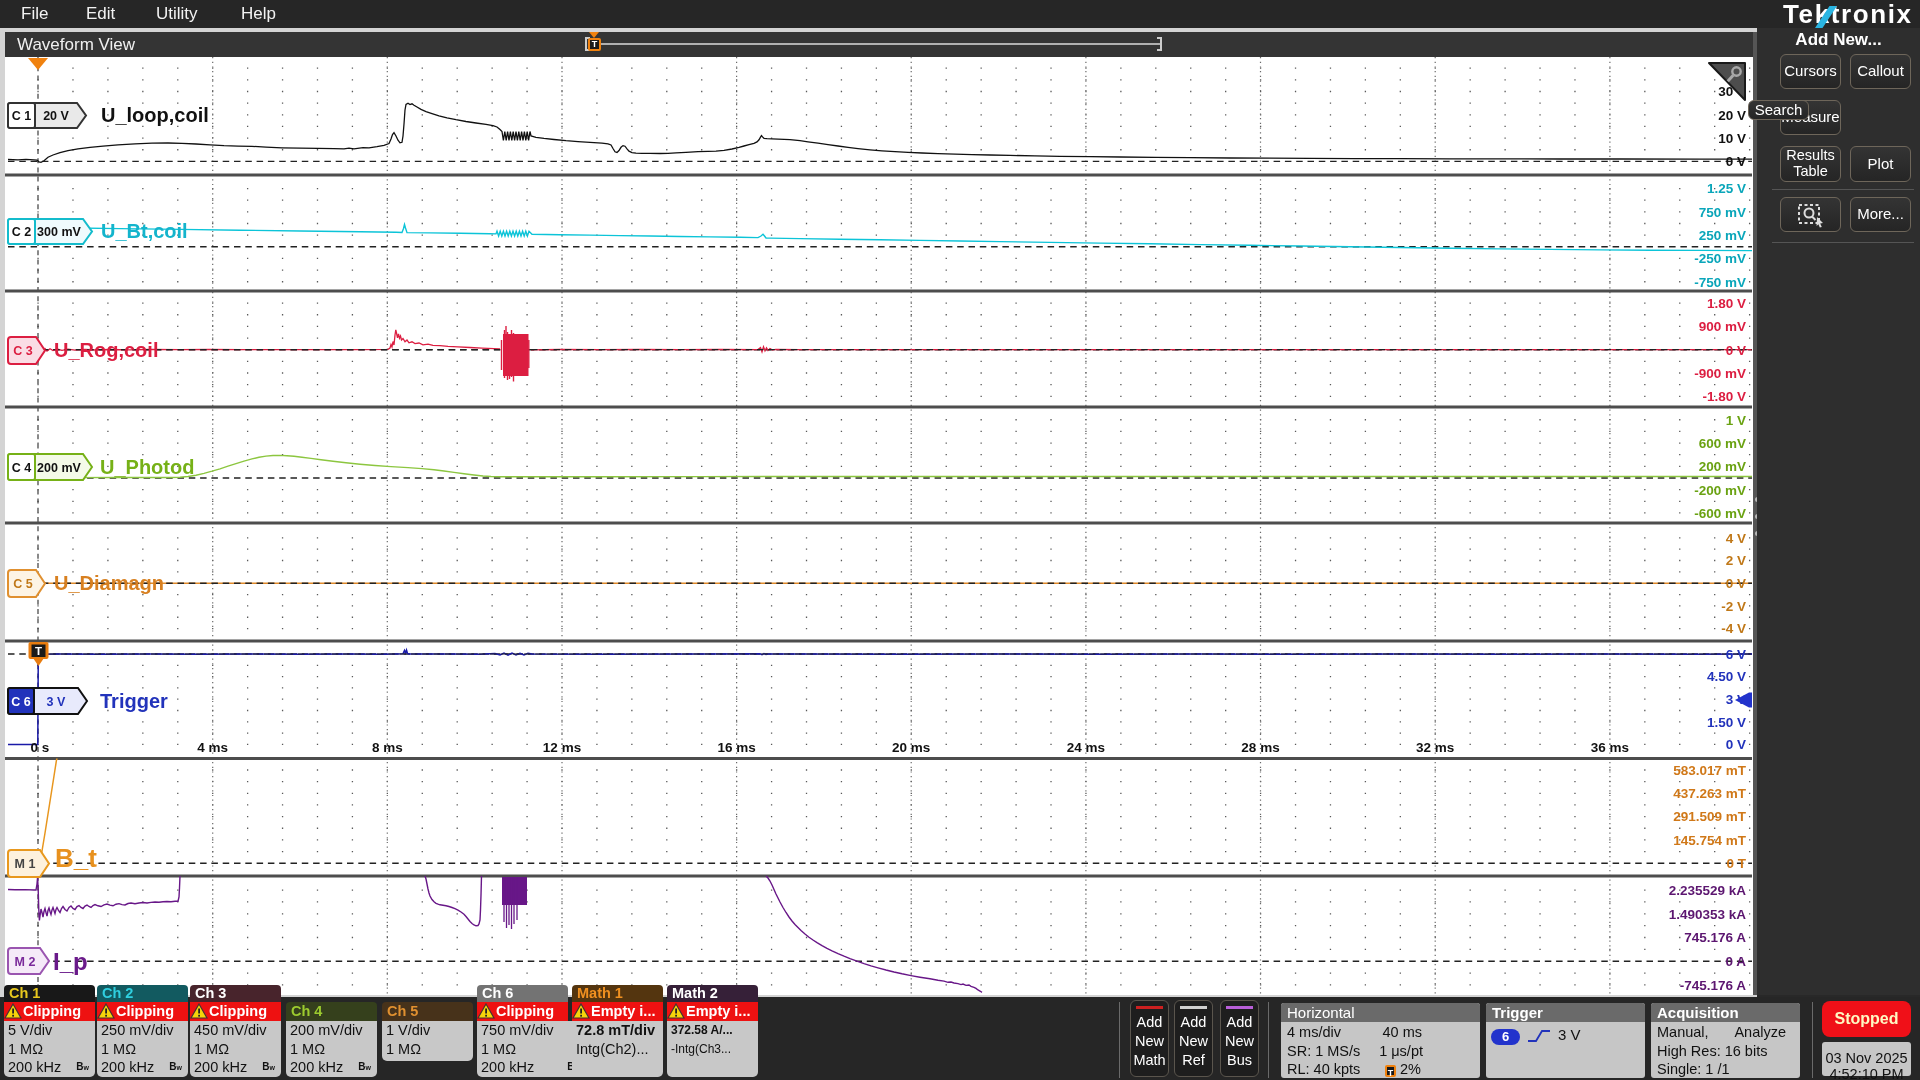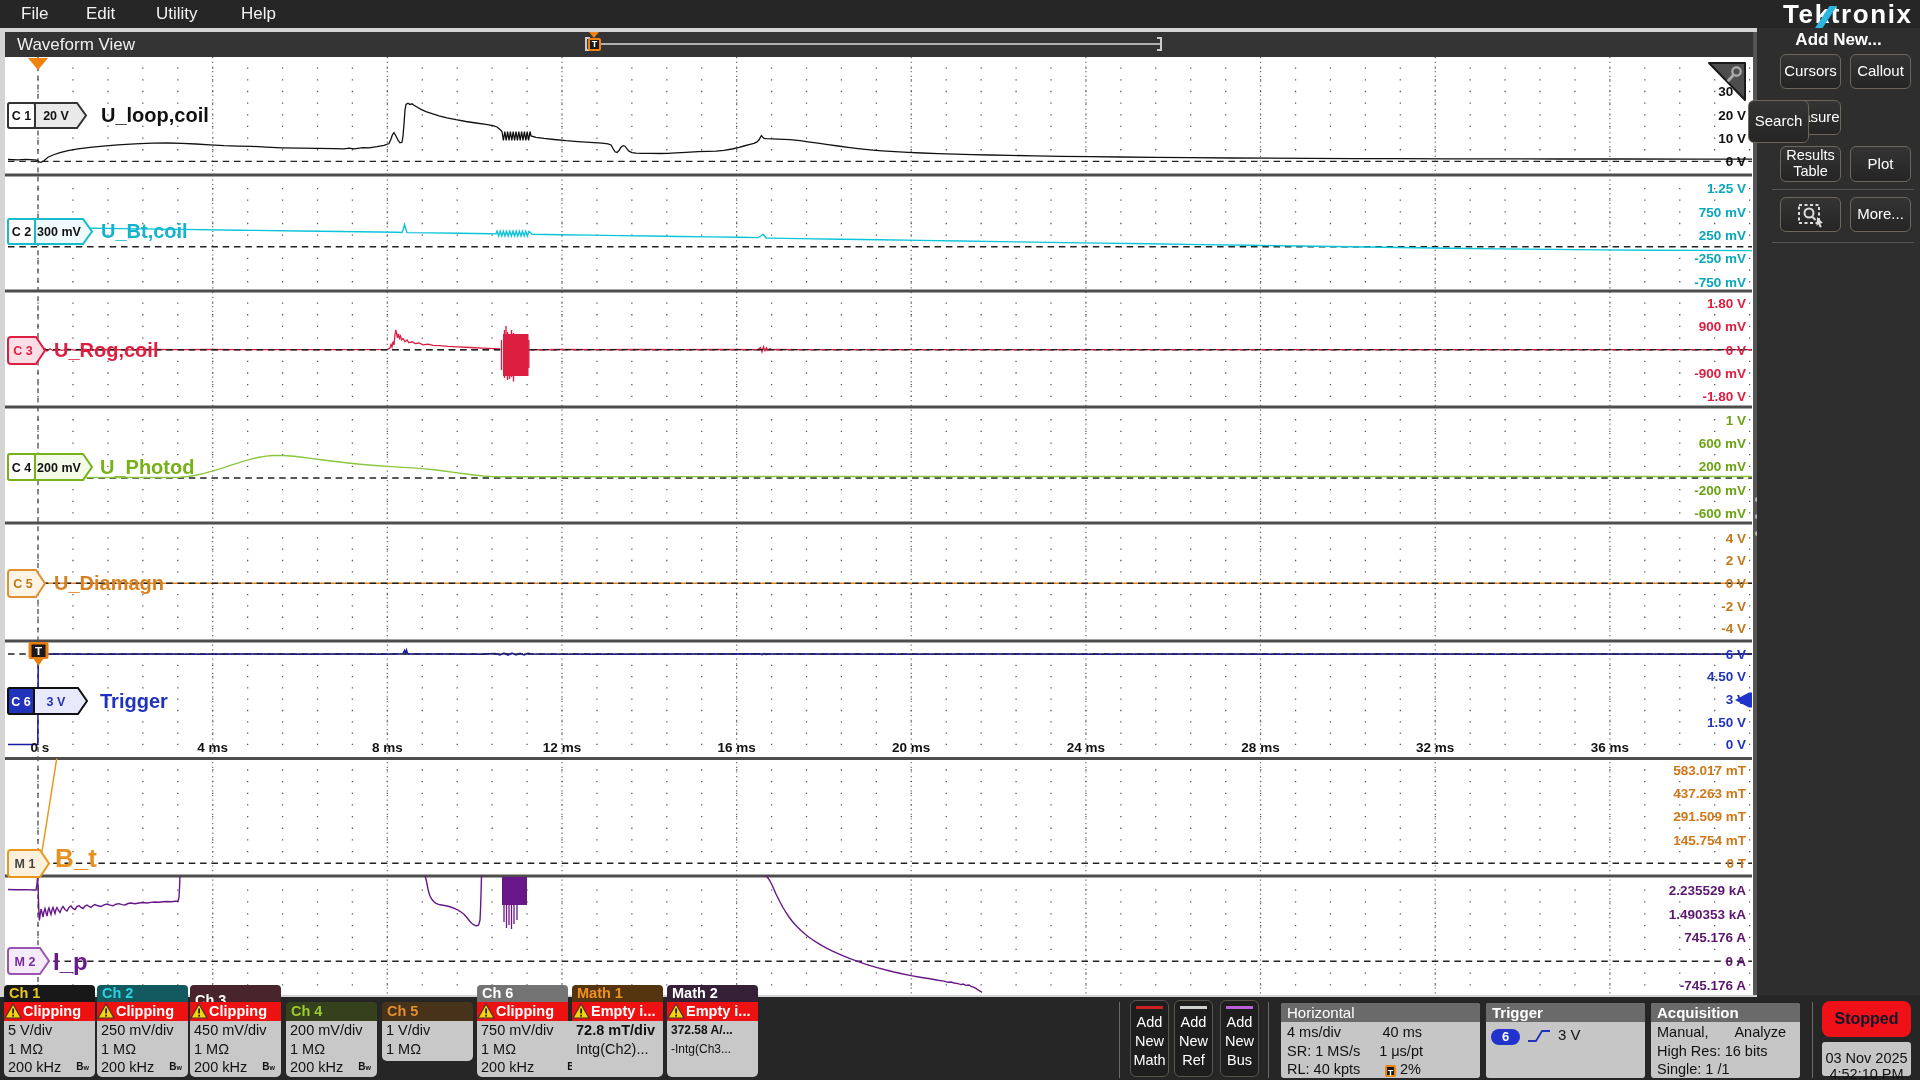--- a/index.html
+++ b/index.html
@@ -260,21 +260,21 @@
     <line x1="1733.2" y1="75.3" x2="1727.8" y2="81.2" stroke="#a8a8a8" stroke-width="3"></line>
   </svg>
 <div class="abs" style="left:1755px;top:497px;width:5px;height:5px;border-radius:50%;background:#b8b8b8"></div>
 <div class="abs" style="left:1755px;top:514px;width:5px;height:5px;border-radius:50%;background:#b8b8b8"></div>
 <div class="abs" style="left:1755px;top:531px;width:5px;height:5px;border-radius:50%;background:#b8b8b8"></div>
 <div class="abs" style="left:1757px;top:28px;width:163px;height:967px;background:#2e2e2e"></div>
 <div class="abs" style="left:1757px;top:30px;width:163px;height:20px;color:#fff;font-size:17px;font-weight:bold;text-align:center">Add New...</div>
 <div class="abs" style="left:1780px;top:54px;width:61px;height:35px;background:linear-gradient(#343434,#252525);border:1px solid #6e665a;border-radius:6px;color:#fff;font-size:15px;display:flex;align-items:center;justify-content:center;text-align:center;font-size:15px;line-height:1.1">Cursors</div>
 <div class="abs" style="left:1850px;top:54px;width:61px;height:35px;background:linear-gradient(#343434,#252525);border:1px solid #6e665a;border-radius:6px;color:#fff;font-size:15px;display:flex;align-items:center;justify-content:center;text-align:center;font-size:15px;line-height:1.1">Callout</div>
 <div class="abs" style="left:1780px;top:100px;width:61px;height:35px;background:linear-gradient(#343434,#252525);border:1px solid #6e665a;border-radius:6px;color:#fff;font-size:15px;display:flex;align-items:center;justify-content:center;text-align:center;font-size:15px;line-height:1.1">Measure</div>
-<div class="abs" style="left:1748px;top:100px;width:61px;height:43px;background:linear-gradient(#343434,#252525);border:1px solid #6e665a;border-radius:6px;color:#fff;font-size:15px;display:flex;align-items:center;justify-content:center;text-align:center;font-size:15px;line-height:1.1">Search</div>
+<div class="abs" style="left:1748px;top:100px;width:61px;height:20px;background:linear-gradient(#343434,#252525);border:1px solid #6e665a;border-radius:6px;color:#fff;font-size:15px;display:flex;align-items:center;justify-content:center;text-align:center;font-size:15px;line-height:1.1">Search</div>
 <div class="abs" style="left:1780px;top:146px;width:61px;height:36px;background:linear-gradient(#343434,#252525);border:1px solid #6e665a;border-radius:6px;color:#fff;font-size:15px;display:flex;align-items:center;justify-content:center;text-align:center;font-size:14.5px;line-height:1.1">Results<br>Table</div>
 <div class="abs" style="left:1850px;top:146px;width:61px;height:36px;background:linear-gradient(#343434,#252525);border:1px solid #6e665a;border-radius:6px;color:#fff;font-size:15px;display:flex;align-items:center;justify-content:center;text-align:center;font-size:15px;line-height:1.1">Plot</div>
 <div class="abs" style="left:1850px;top:197px;width:61px;height:35px;background:linear-gradient(#343434,#252525);border:1px solid #6e665a;border-radius:6px;color:#fff;font-size:15px;display:flex;align-items:center;justify-content:center;text-align:center;font-size:15px;line-height:1.1">More...</div>
 <div class="abs" style="left:1780px;top:197px;width:61px;height:35px;background:linear-gradient(#343434,#252525);border:1px solid #6e665a;border-radius:6px;color:#fff;font-size:15px;display:flex;align-items:center;justify-content:center;text-align:center">
     <svg width="30" height="26" viewBox="0 0 30 26">
       <rect x="3" y="3" width="20" height="18" fill="none" stroke="#ddd" stroke-width="2" stroke-dasharray="3 2.5"></rect>
       <circle cx="13" cy="11" r="4.5" fill="none" stroke="#ddd" stroke-width="2"></circle>
       <line x1="16" y1="14.5" x2="19.5" y2="18" stroke="#ddd" stroke-width="2"></line>
       <polygon points="21,15 27,21 24.2,21.4 25.8,25 23.8,25.6 22.4,22.2 20.6,24" fill="#ddd"></polygon>
     </svg>
@@ -297,21 +297,21 @@
 <div class="abs" style="left:97px;top:1002px;width:91px;height:19px;background:#ee1111;color:#fff;font-size:14.5px;font-weight:bold;line-height:19px;white-space:nowrap;overflow:hidden"><svg width="18" height="16" viewBox="0 0 18 16" style="vertical-align:-3px;margin-right:1px">
       <polygon points="9,1 17,15 1,15" fill="#f5d40a" stroke="#433" stroke-width="1.2"></polygon>
       <rect x="8.2" y="5.5" width="1.8" height="5" fill="#222"></rect>
       <rect x="8.2" y="11.8" width="1.8" height="1.8" fill="#222"></rect>
     </svg>Clipping</div>
 <div class="abs" style="left:97px;top:1021px;width:91px;height:56px;background:#c8c8c8;border-radius:0 0 5px 5px;color:#111;font-size:14.5px;line-height:18.5px;padding:0 0 0 4px;white-space:nowrap;overflow:hidden">
     <div>250 mV/div</div>
     <div>1 MΩ</div>
     <div>200 kHz<span style="float:right;margin-right:6px;font-size:10px;font-weight:bold">B<span style="font-size:7px">w</span></span></div>
   </div>
-<div class="abs" style="left:190px;top:985px;width:91px;height:17px;background:#48242c;border-radius:4px 4px 0 0;color:#ffffff;font-size:14.5px;font-weight:bold;padding:7px 0 0 5px;line-height:17px">Ch 3</div>
+<div class="abs" style="left:190px;top:985px;width:91px;height:17px;background:#48242c;border-radius:4px 4px 0 0;color:#ffffff;font-size:14.5px;font-weight:bold;padding:0 0 0 5px;line-height:17px">Ch 3</div>
 <div class="abs" style="left:190px;top:1002px;width:91px;height:19px;background:#ee1111;color:#fff;font-size:14.5px;font-weight:bold;line-height:19px;white-space:nowrap;overflow:hidden"><svg width="18" height="16" viewBox="0 0 18 16" style="vertical-align:-3px;margin-right:1px">
       <polygon points="9,1 17,15 1,15" fill="#f5d40a" stroke="#433" stroke-width="1.2"></polygon>
       <rect x="8.2" y="5.5" width="1.8" height="5" fill="#222"></rect>
       <rect x="8.2" y="11.8" width="1.8" height="1.8" fill="#222"></rect>
     </svg>Clipping</div>
 <div class="abs" style="left:190px;top:1021px;width:91px;height:56px;background:#c8c8c8;border-radius:0 0 5px 5px;color:#111;font-size:14.5px;line-height:18.5px;padding:0 0 0 4px;white-space:nowrap;overflow:hidden">
     <div>450 mV/div</div>
     <div>1 MΩ</div>
     <div>200 kHz<span style="float:right;margin-right:6px;font-size:10px;font-weight:bold">B<span style="font-size:7px">w</span></span></div>
   </div>
@@ -384,13 +384,13 @@
       </svg><span style="font-size:15px;color:#111;margin-left:6px;vertical-align:1px">3 V</span></div>
   </div>
 <div class="abs" style="left:1651px;top:1003px;width:149px;height:75px;background:#c6c6c6;border-radius:3px;overflow:hidden">
     <div style="background:#6a6a6a;color:#fff;font-size:15px;font-weight:bold;height:19px;line-height:19px;padding-left:6px">Acquisition</div>
     <div style="font-size:14.5px;color:#111;line-height:18.5px;padding:1px 6px 0 6px">
       <div>Manual,<span style="float:right;margin-right:8px">Analyze</span></div>
       <div>High Res: 16 bits</div>
       <div>Single: 1 /1</div>
     </div>
   </div>
-<div class="abs" style="left:1822px;top:1001px;width:89px;height:36px;background:#f01018;border-radius:8px;color:#0f172a;font-size:16px;font-weight:bold;display:flex;align-items:center;justify-content:center">Stopped</div>
+<div class="abs" style="left:1822px;top:1001px;width:89px;height:36px;background:#f01018;border-radius:8px;color:#fef9c3;font-size:16px;font-weight:bold;display:flex;align-items:center;justify-content:center">Stopped</div>
 <div class="abs" style="left:1822px;top:1042px;width:89px;height:34px;background:#c6c6c6;border-radius:3px;color:#111;font-size:14.5px;text-align:center;line-height:16px;padding-top:8px">03 Nov 2025<br>4:52:10 PM</div>
 </body></html>

